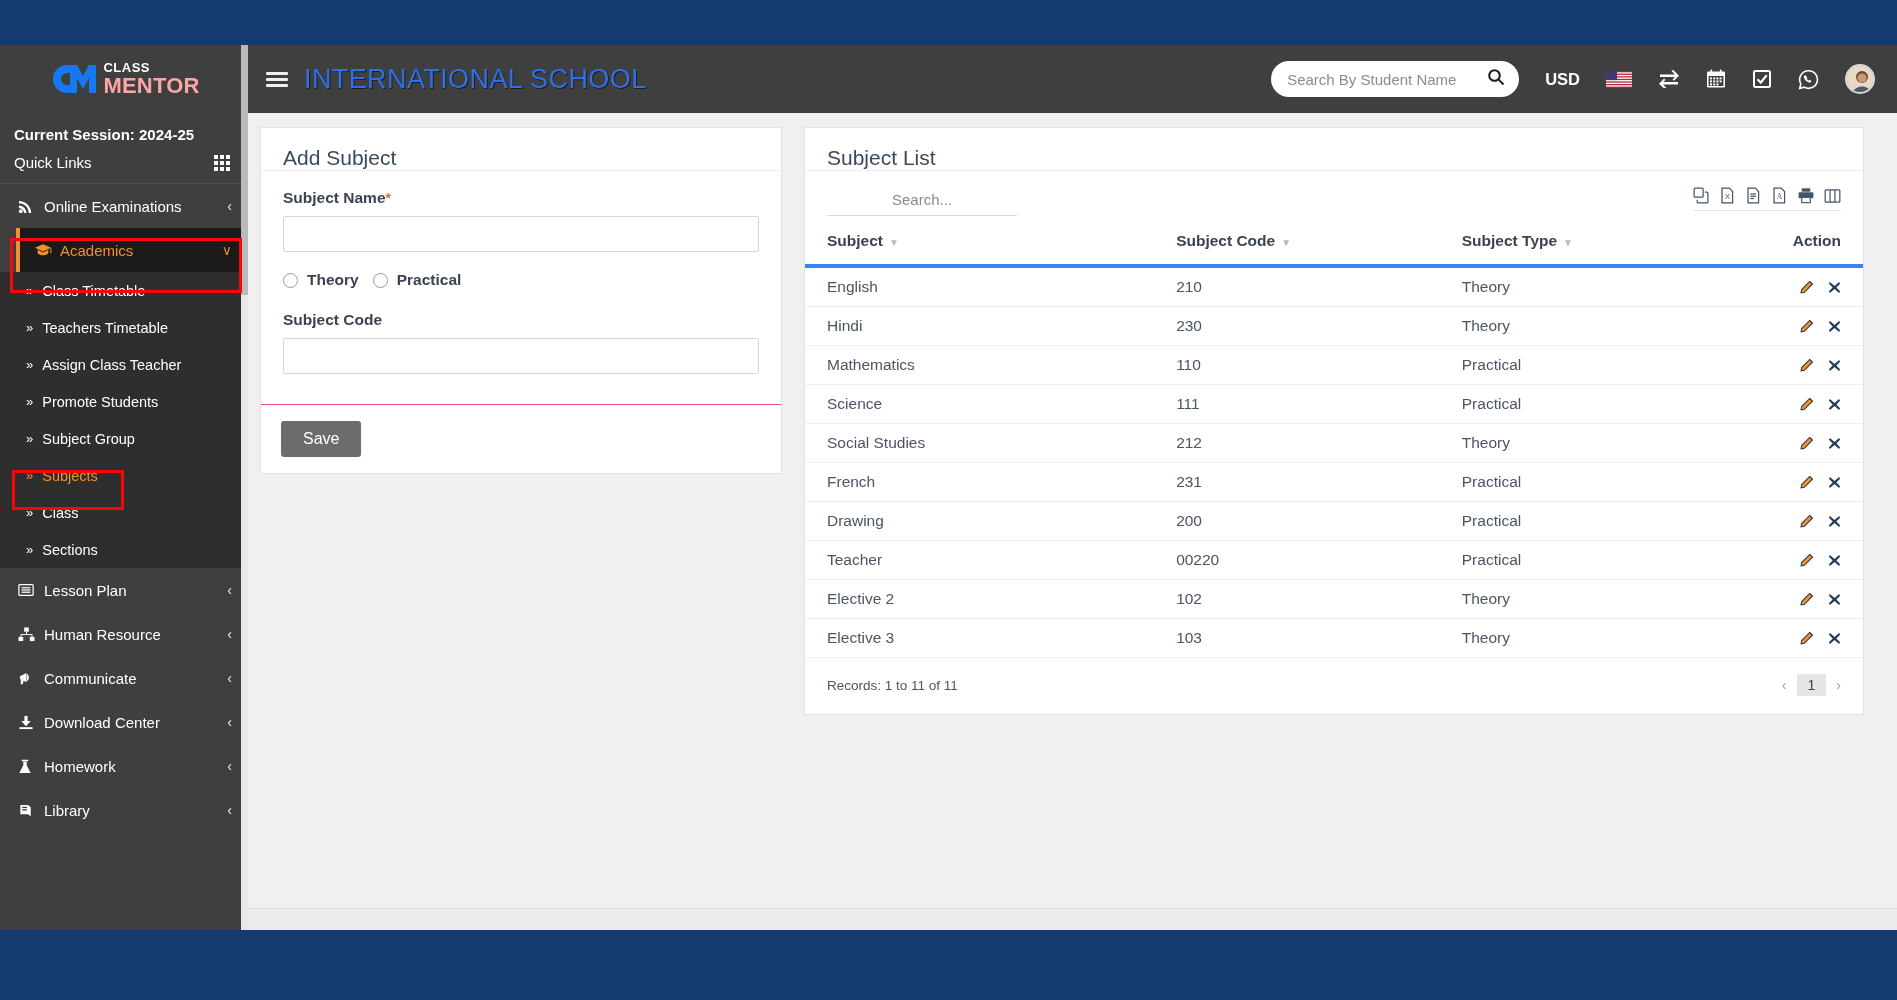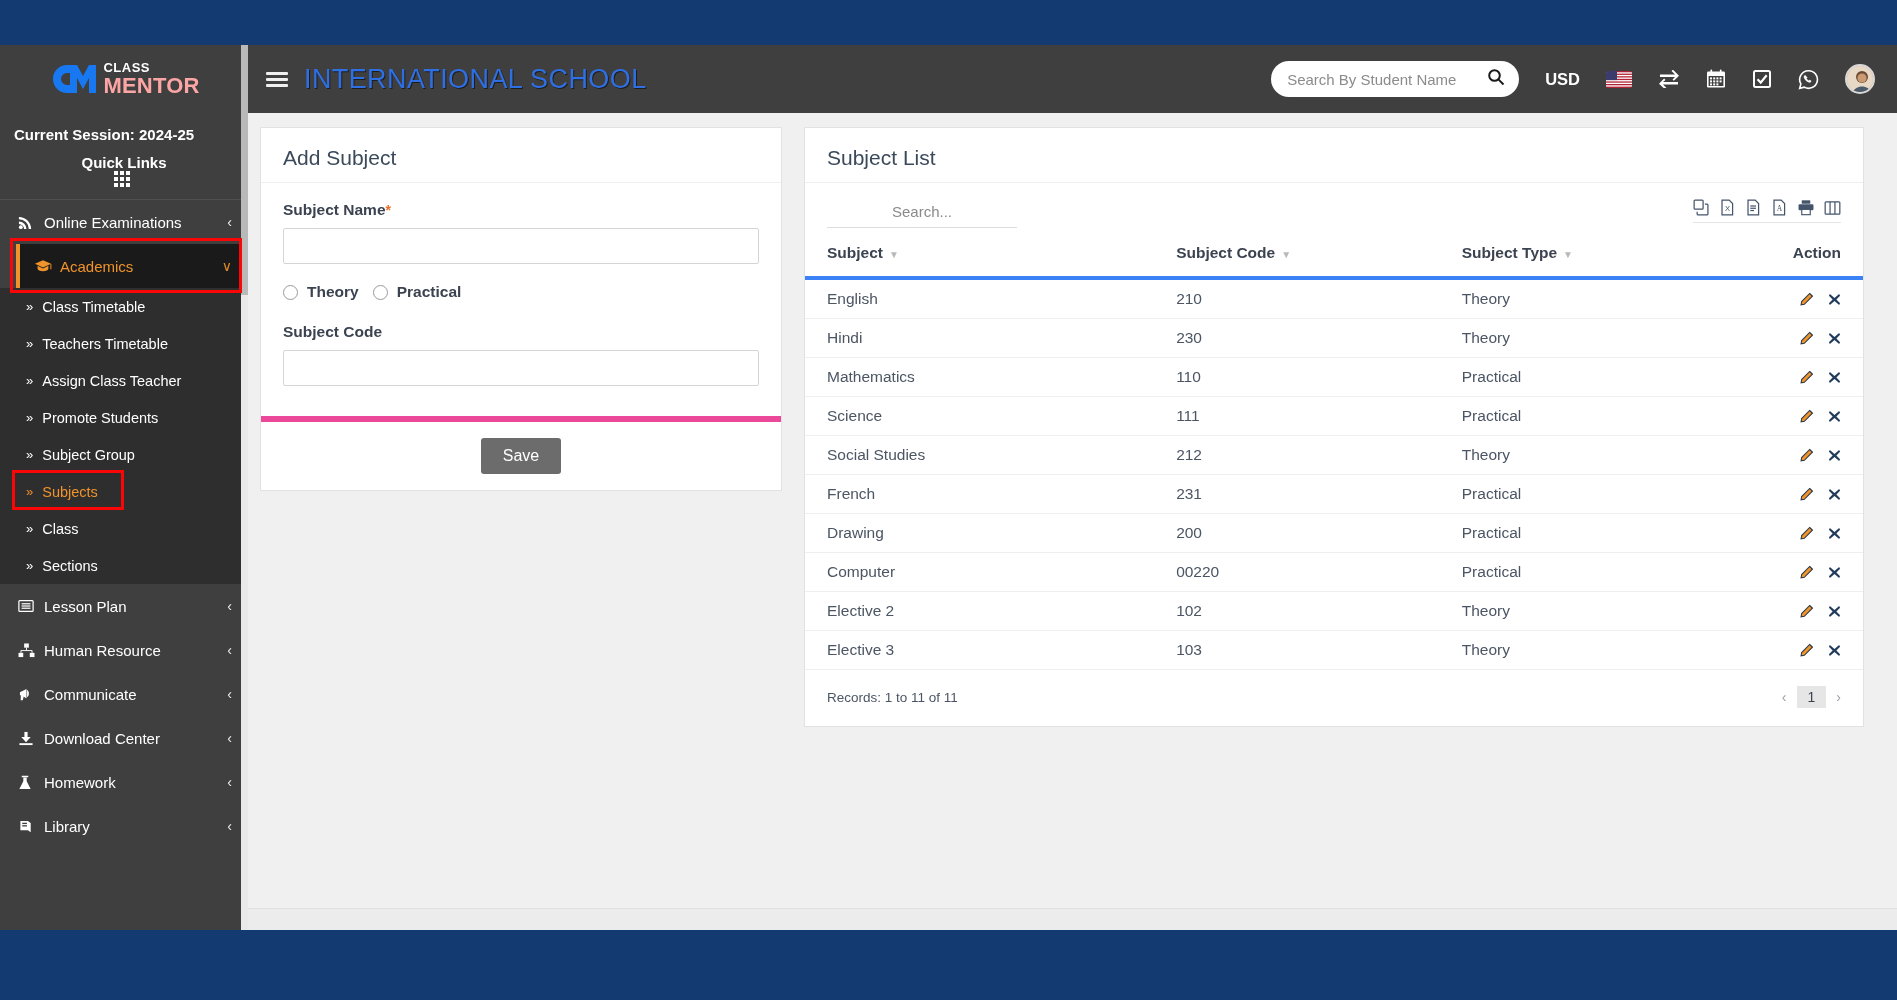--- a/index.html
+++ b/index.html
@@ -26,21 +26,21 @@
   .brand { height:68px; display:flex; align-items:center; justify-content:center; background:#3f3f3f; }
   .logo { display:flex; align-items:center; gap:7px; }
   .logo-mark { position:relative; width:48px; height:36px; }
   .logo-mark svg { display:block; }
   .logo-text { line-height:1; }
   .logo-class { font-size:13px; font-weight:bold; letter-spacing:0.5px; color:#fff; display:block; margin-bottom:1px;}
   .logo-mentor { font-size:22px; font-weight:bold; letter-spacing:0.2px; color:#fca5a5; display:block; }
 
   .session-box { padding:8px 14px 0 14px; background:#3f3f3f; }
   .session-line { font-size:15px; font-weight:bold; padding:5px 0; color:#ffffff; }
-  .quick-links { display:flex; align-items:center; justify-content:space-between; font-size:15px; font-weight:bold; padding:6px 0 12px 0; color:#fff;flex-direction:column;}
+  .quick-links { display:flex; align-items:center; justify-content:space-between; font-size:15px; font-weight:normal; padding:6px 0 12px 0; color:#fff;}
   .grid-icon { display:grid; grid-template-columns:repeat(3,4px); grid-template-rows:repeat(3,4px); gap:2px; margin-right:4px;}
   .grid-icon i { background:#fff; display:block; width:4px; height:4px; }
 
   .divider { height:1px; background:#4f4f4f; }
 
   .nav { font-size:15px; }
   .nav-item {
     display:flex; align-items:center; height:44px; padding:0 16px 0 18px;
     color:#fff; font-weight:normal; cursor:pointer; position:relative;
   }
@@ -89,35 +89,35 @@
   .ticon { color:#fff; cursor:pointer; display:flex; align-items:center; }
   .flag { width:26px; height:17px; border-radius:2px; overflow:hidden; display:block; }
   .avatar {
     width:30px; height:30px; border-radius:50%; overflow:hidden; background:#c9a88a;
     border:2px solid #d9d9d9; display:block;
   }
 
   
   .content { position:absolute; left:248px; top:68px; width:1649px; height:817px; background:#f0f0f0; padding:14px 20px 0 12px; display:flex; gap:22px; }
   .card { background:#fff; border:1px solid #e2e2e2; }
-  .card-head { padding:18px 22px 12px 22px; border-bottom:1px solid #eee; }
+  .card-head { padding:18px 22px 0 22px; border-bottom:1px solid #eee; }
   .card-title { font-size:21px; color:#3b4a5a; font-weight:normal; }
 
   .left-card { width:522px; flex:0 0 522px; align-self:flex-start; }
   .form-body { padding:18px 22px 10px 22px; }
   .field-label { font-size:15.5px; color:#3b4351; font-weight:bold; margin-bottom:9px; display:block; }
   .req { color:#e8702a; font-size:14px; }
   .txt-input {
     width:100%; height:36px; border:1px solid #d5d5d5; border-radius:2px;
     padding:0 10px; font-size:15px; font-family:"Liberation Sans", sans-serif; outline:none; color:#333;
   }
   .radio-row { display:flex; align-items:center; gap:14px; margin:19px 0 22px 0; }
   .radio-opt { display:flex; align-items:center; gap:9px; font-size:15.5px; color:#3b4351; font-weight:bold; cursor:pointer; }
   .radio-dot { width:15px; height:15px; border:1px solid #9a9a9a; border-radius:50%; background:#fff; display:block; }
-  .form-foot { border-top:6px solid #ec4899; padding:16px 10px; display:flex; justify-content:center; }
+  .form-foot { border-top:1px solid #ec4899; padding:16px 20px; display:flex; justify-content:flex-start; }
   .btn-save {
     background:#6c6c6c; color:#fff; border:0; border-radius:3px;
     font-size:16px; padding:9px 22px; cursor:pointer; font-family:"Liberation Sans", sans-serif;
   }
 
   .right-card { flex:1 1 auto; align-self:flex-start; max-width:1060px; }
   .list-toolbar { display:flex; align-items:flex-start; padding:16px 22px 4px 22px; }
   .list-search {
     width:190px; border:0; border-bottom:1px solid #ddd; font-size:15px;
     padding:4px 0 7px 0; outline:none; color:#333; font-family:"Liberation Sans", sans-serif;text-align:center;
@@ -633,21 +633,21 @@
                       <path d="M11.4 1.6 l2.9 2.9 l-8.6 8.6 l-3.5 .6 l.6 -3.5 z" fill="#f0932b" stroke="#2b3a4a" stroke-width="1.1"></path>
                       <path d="M11.4 1.6 l2.9 2.9" stroke="#2b3a4a" stroke-width="1.1"></path>
                     </svg>
                   </span><span class="row-ico">
                     <svg width="13" height="13" viewBox="0 0 14 14">
                       <path d="M2 1 L7 5.4 L12 1 L13 3 L9 7 L13 11 L12 13 L7 8.6 L2 13 L1 11 L5 7 L1 3 z" fill="#223b5b"></path>
                     </svg>
                   </span></td>
               </tr>
               <tr>
-                <td class="col-subject">Computer</td>
+                <td class="col-subject">Teacher</td>
                 <td class="col-code">00220</td>
                 <td class="col-type">Practical</td>
                 <td class="act"><span class="row-ico">
                     <svg width="15" height="15" viewBox="0 0 16 16" fill="none">
                       <path d="M11.4 1.6 l2.9 2.9 l-8.6 8.6 l-3.5 .6 l.6 -3.5 z" fill="#f0932b" stroke="#2b3a4a" stroke-width="1.1"></path>
                       <path d="M11.4 1.6 l2.9 2.9" stroke="#2b3a4a" stroke-width="1.1"></path>
                     </svg>
                   </span><span class="row-ico">
                     <svg width="13" height="13" viewBox="0 0 14 14">
                       <path d="M2 1 L7 5.4 L12 1 L13 3 L9 7 L13 11 L12 13 L7 8.6 L2 13 L1 11 L5 7 L1 3 z" fill="#223b5b"></path>

